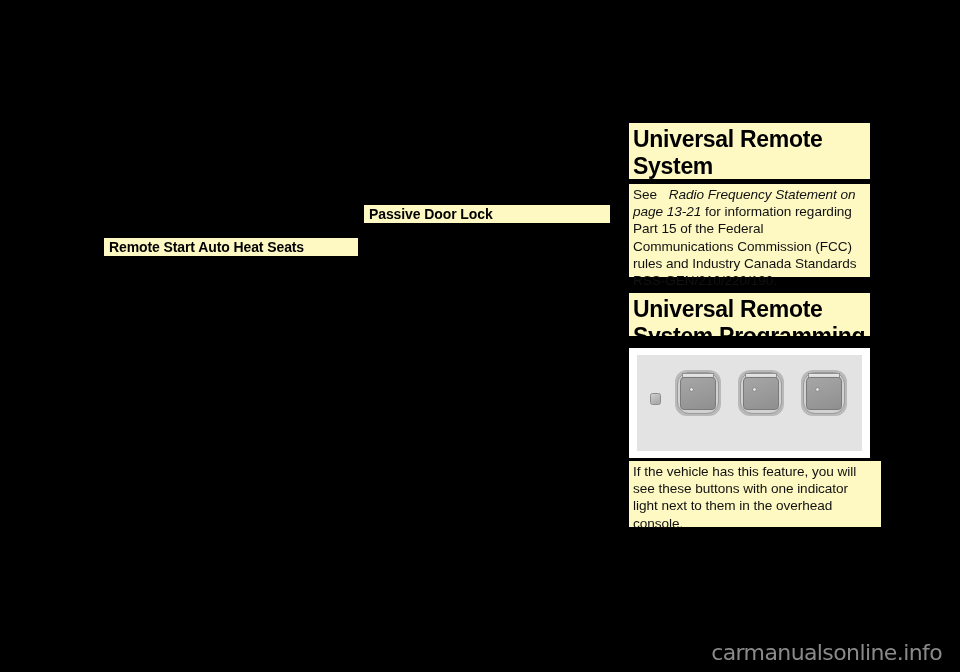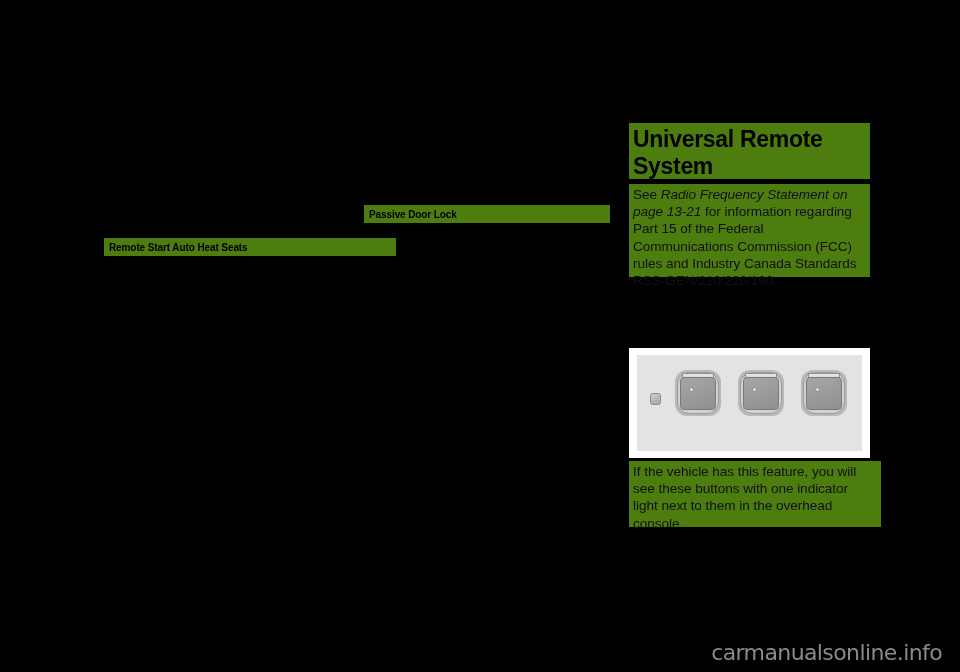--- a/index.html
+++ b/index.html
@@ -19,34 +19,34 @@
 
   .page {
     position: absolute;
     inset: 0;
     background: #000000;
   }
 
   
   .box {
     position: absolute;
-    background: #4d7c0f;
+    background: #fef9c3;
     color: #000000;
     box-sizing: border-box;
   }
 
   
   .heading {
     font-weight: bold;
     color: #000000;
     box-sizing: border-box;
   }
 
   .heading-sub {
-    font-size: 10px;
+    font-size: 14px;
     line-height: 13px;
     padding: 3px 8px 2px 5px;
     border-bottom: 2px solid #000000;
     letter-spacing: -0.1px;
   }
 
   .heading-major {
     font-size: 23px;
     line-height: 26.5px;
     padding: 3px 0 4px 4px;
@@ -56,20 +56,21 @@
 
   .bodytext {
     font-size: 13.6px;
     line-height: 17.2px;
     padding: 2px 5px 3px 4px;
     letter-spacing: -0.05px;
     color: #111111;
   }
   .bodytext em {
     font-style: italic;
+    margin-left: 8px;
   }
 
   
   .figure {
     position: absolute;
     background: #ffffff;
     box-sizing: border-box;
     padding: 7px 8px;
   }
   .figure-inner {
@@ -169,38 +170,41 @@
     font-family: "DejaVu Sans", sans-serif;
     white-space: nowrap;
     text-align: right;
   }
 </style>
 </head>
 <body>
 
 <div class="page">
 
-  <div class="box heading heading-sub" style="left:104px; top:238px; width:292px; height:20px;">
+  <div class="box heading heading-sub" style="left:104px; top:238px; width:254px; height:20px;">
     <span>Remote Start Auto Heat Seats</span>
   </div>
 
 
   <div class="box heading heading-sub" style="left:364px; top:205px; width:246px; height:20px;">
     <span>Passive Door Lock</span>
   </div>
 
 
   <div class="box heading heading-major" style="left:629px; top:123px; width:241px; height:59px;">
     <span>Universal Remote System</span>
   </div>
 
   <div class="box bodytext" style="left:629px; top:184px; width:241px; height:93px;">
     <span>See </span><em>Radio Frequency Statement on page 13-21</em><span> for information regarding Part 15 of the Federal Communications Commission (FCC) rules and Industry Canada Standards RSS-GEN/210/220/190.</span>
   </div>
 
+  <div class="box heading heading-major" style="left:629px; top:293px; width:241px; height:46px;">
+    <span>Universal Remote System Programming</span>
+  </div>
 
   <div class="figure" style="left:629px; top:348px; width:241px; height:110px;">
     <div class="figure-inner">
 
       <div class="led"></div>
 
       <div class="btn-row">
         <div class="gbtn">
           <div class="bezel"></div>
           <div class="bar"></div>

